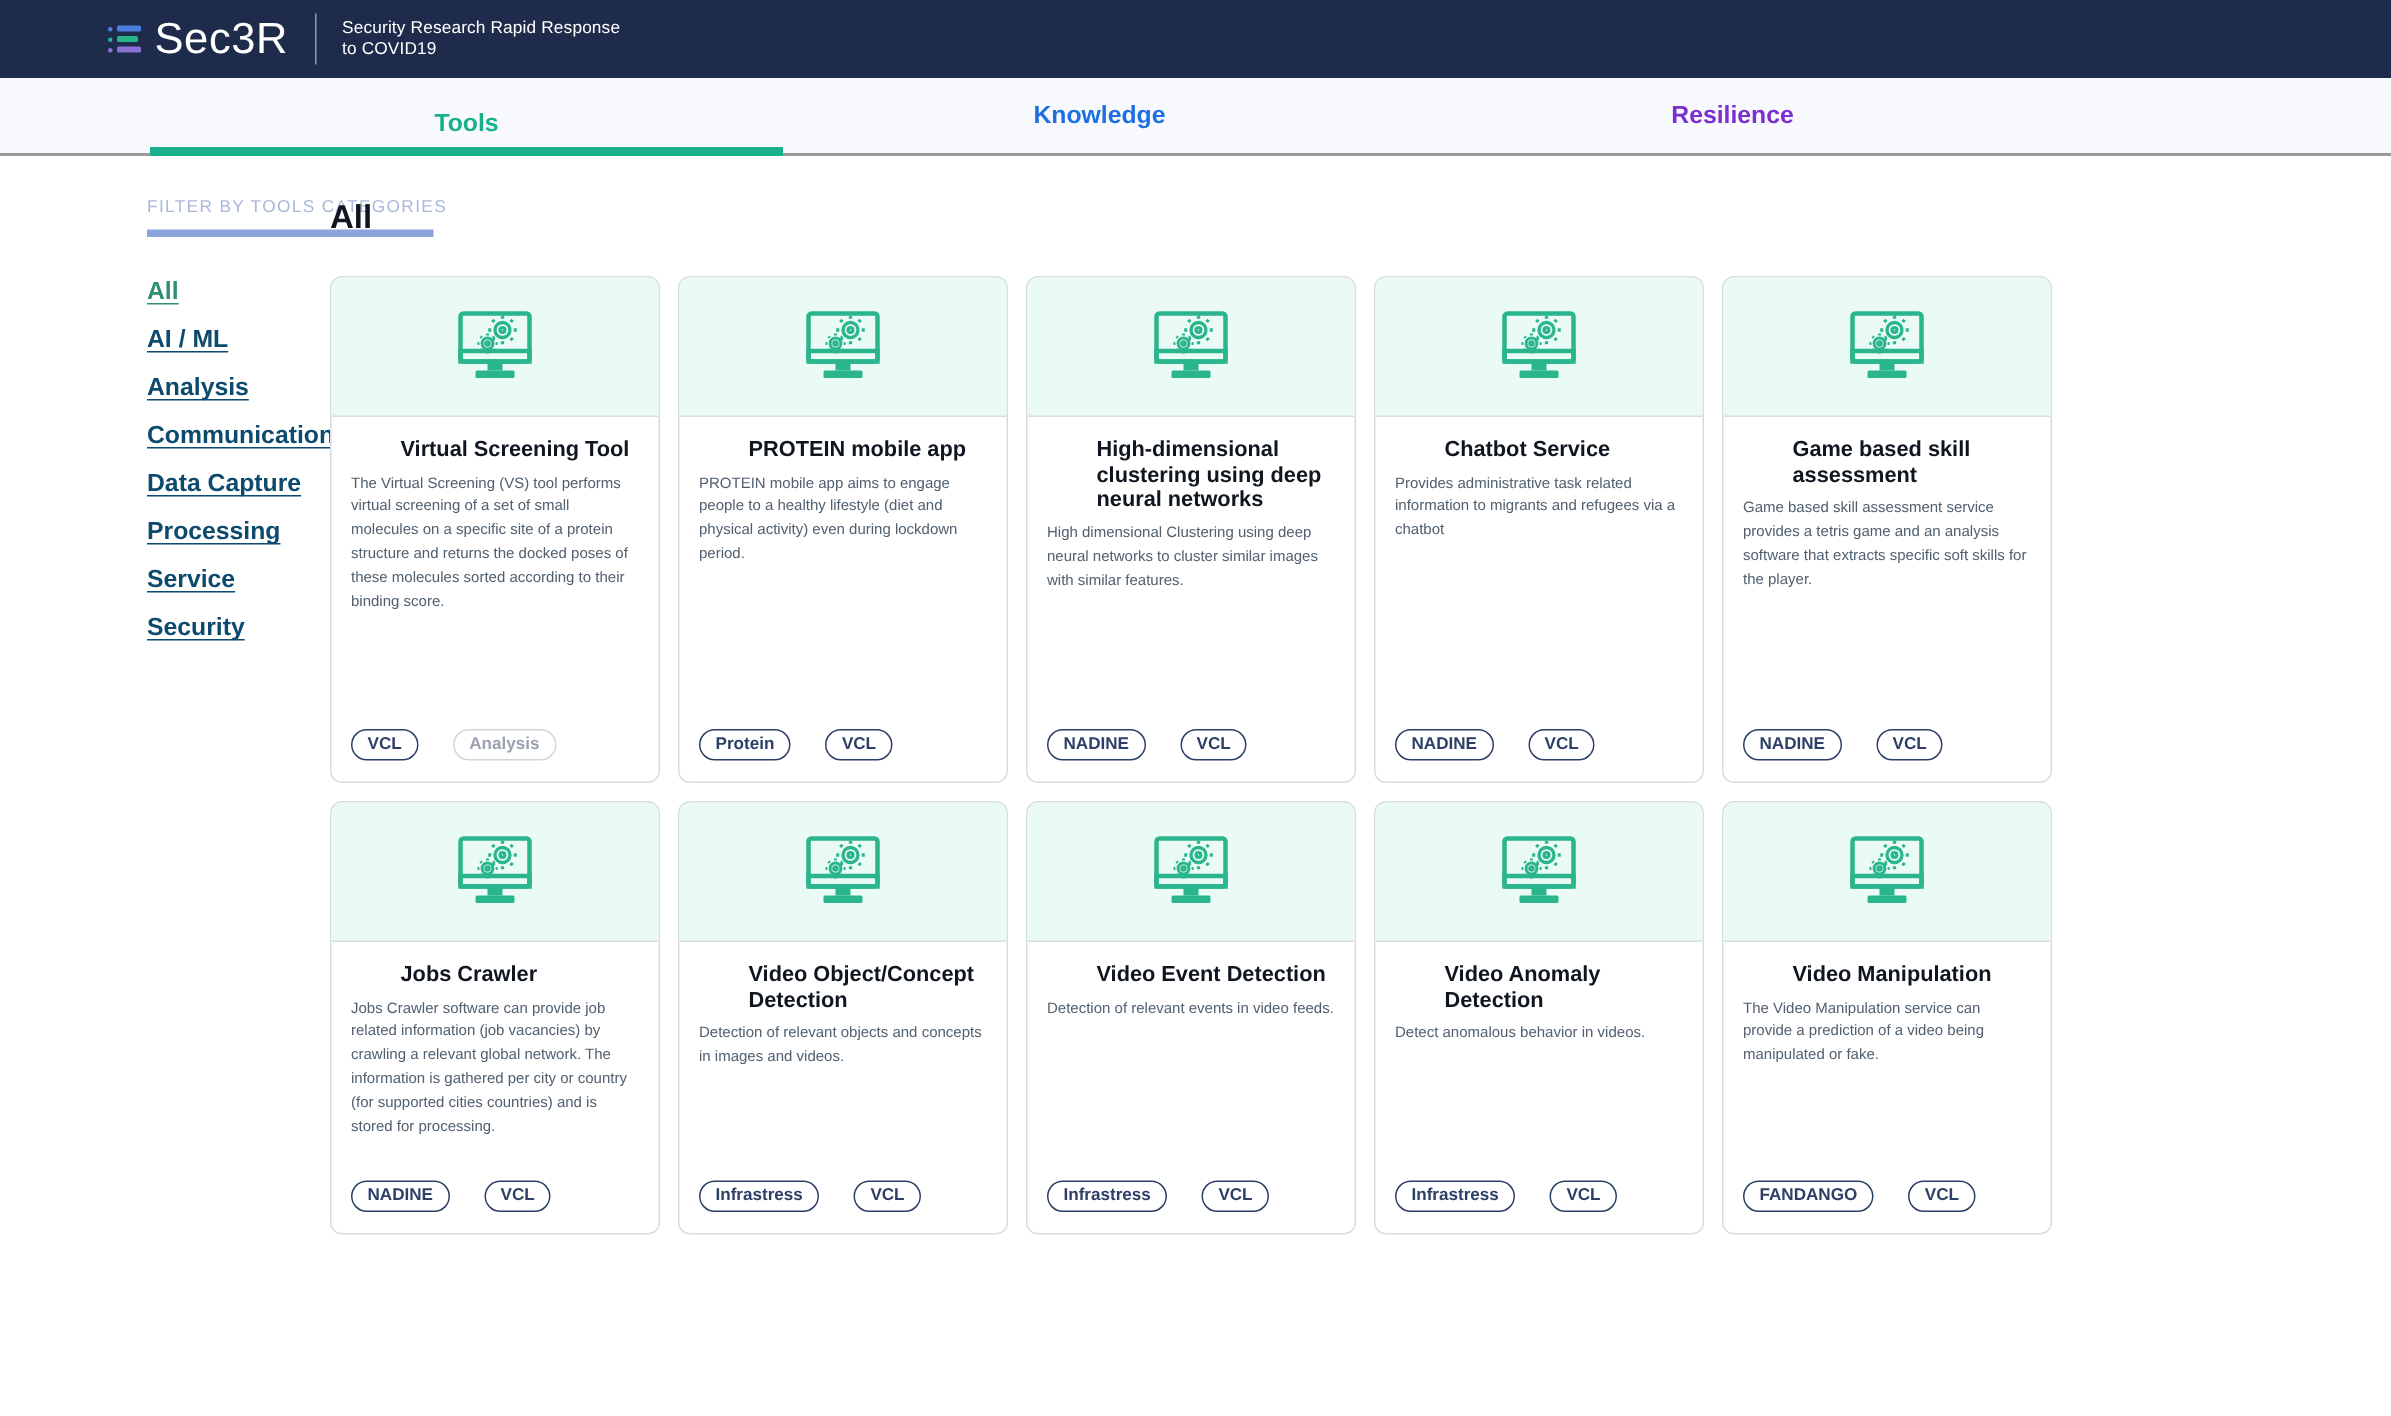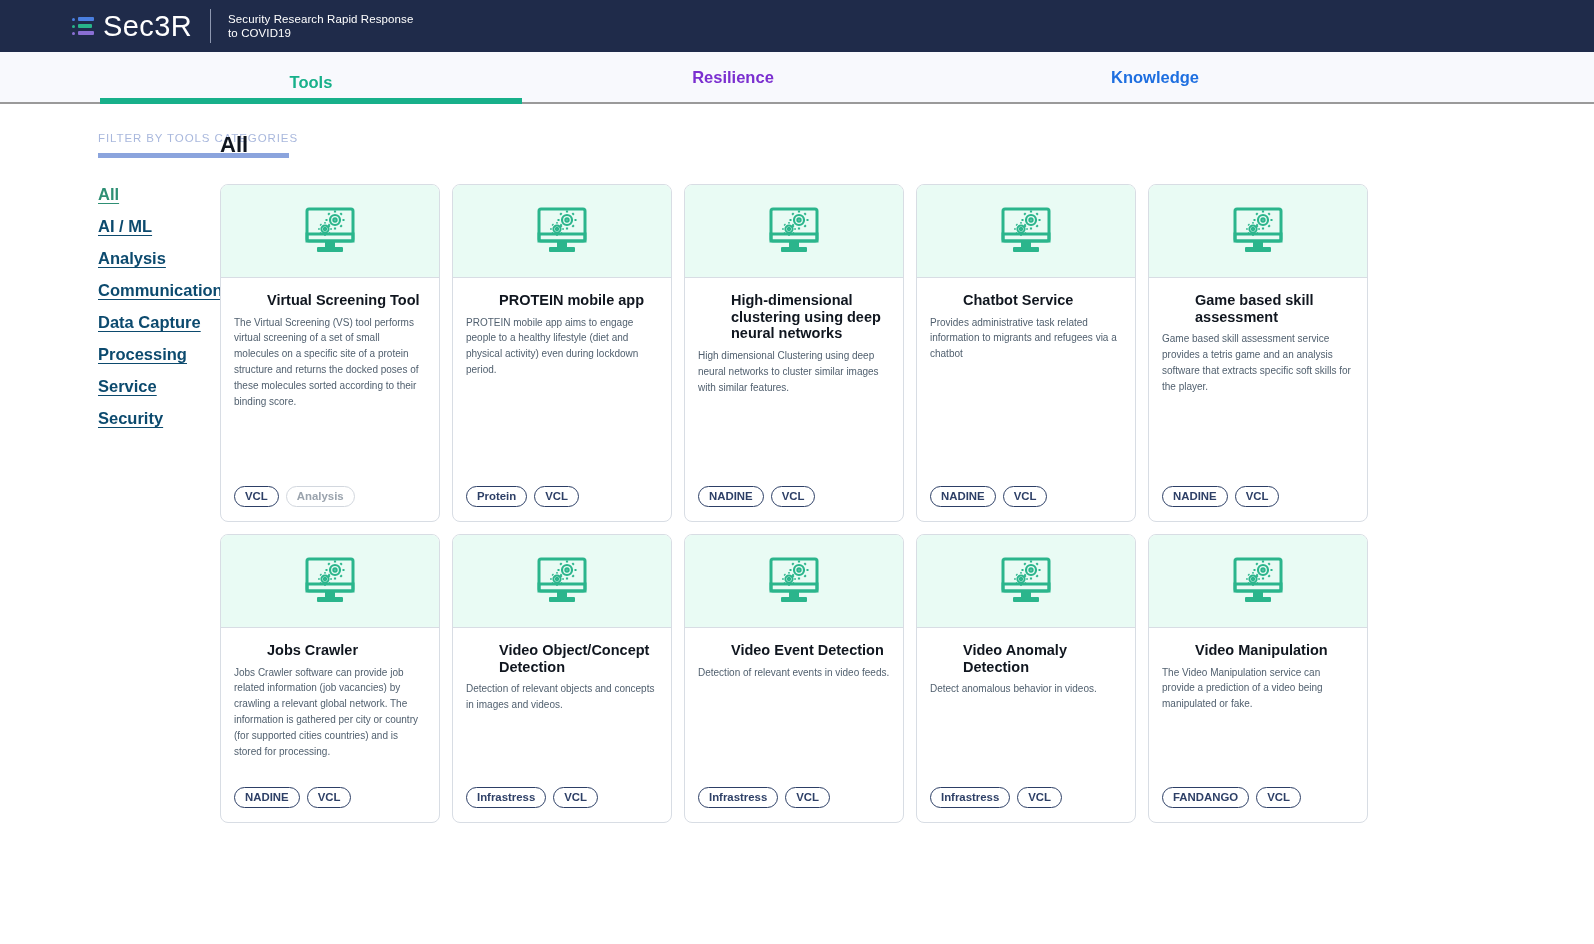--- a/index.html
+++ b/index.html
@@ -164,21 +164,21 @@
     margin-bottom: 6px;
     margin-left: 33px;
   }
   .card-desc {
     font-size: 10px;
     line-height: 15.8px;
     color: #51606f;
   }
   .card-tags {
     display: flex;
-    gap: 7px;
+    gap: 23px;
     padding: 0 13px 14px 13px;
     flex: 0 0 auto;
   }
   .tag {
     font-size: 11.4px;
     font-weight: 700;
     padding: 3px 10px 4px 10px;
     border-radius: 11px;
     border: 1px solid #2d3f66;
     color: #2d3f66;
@@ -214,22 +214,22 @@
     <div class="logo-divider"></div>
     <div class="tagline">
       <div>Security Research Rapid Response</div>
       <div>to COVID19</div>
     </div>
   </div>
 </div>
 
 <div class="tabbar">
   <div class="tab tools active">Tools</div>
+  <div class="tab know">Knowledge</div>
   <div class="tab resil">Resilience</div>
-  <div class="tab know">Knowledge</div>
 </div>
 
 <div class="page">
 
   <div class="sidebar">
     <div class="filter-label">FILTER BY TOOLS CATEGORIES</div>
     <div class="filter-rule"></div>
     <div class="cat-list">
       <div class="cat-item active">All</div>
       <div class="cat-item">AI / ML</div>

